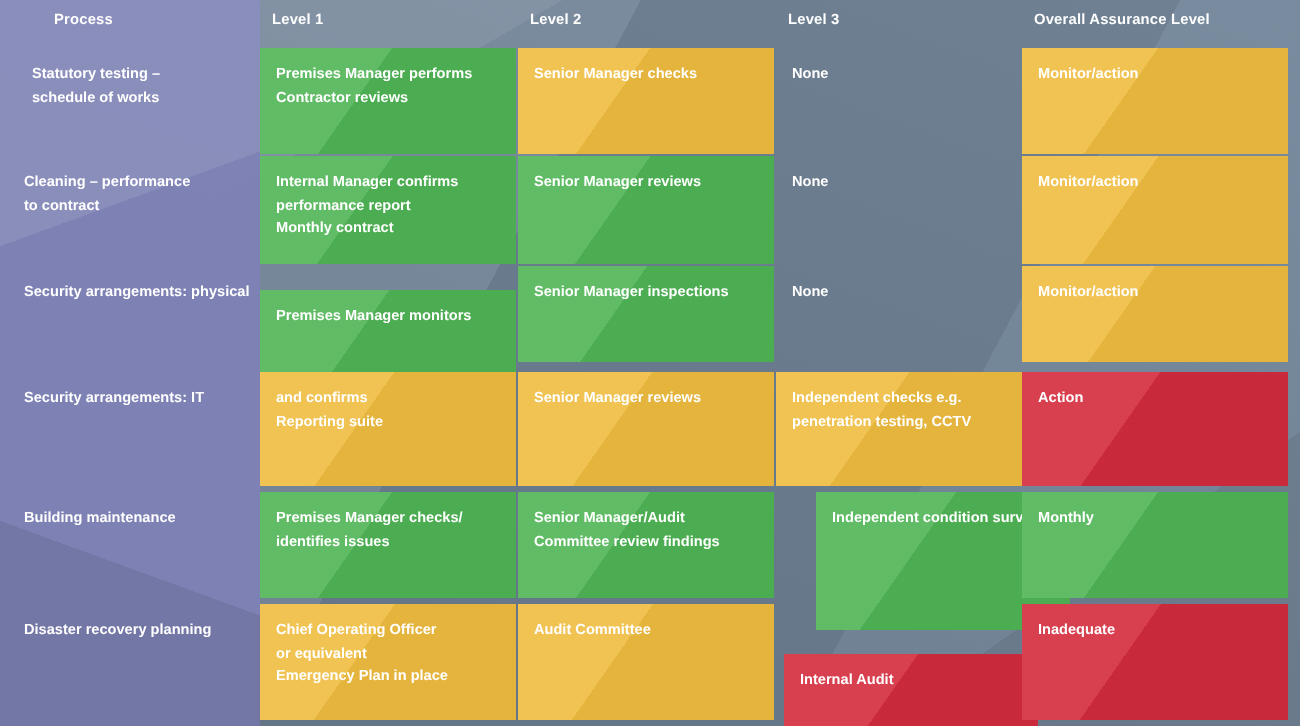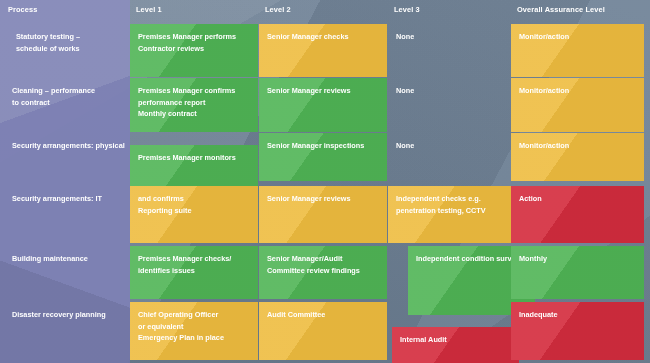--- a/index.html
+++ b/index.html
@@ -71,21 +71,21 @@
 </style>
 </head>
 <body>
 
 <div id="stage">
   <div class="facet f1"></div>
   <div class="facet f2"></div>
   <div class="proc-band"></div>
 
   <div class="hdr">
-      <div class="hcell" style="left: 8px;">Process</div>
+      <div class="hcell" style="left: 27px;">Process</div>
       <div class="hcell" style="left: 136px;">Level 1</div>
       <div class="hcell" style="left: 265px;">Level 2</div>
       <div class="hcell" style="left: 394px;">Level 3</div>
       <div class="hcell" style="left: 517px;">Overall Assurance Level</div>
     </div>
 
   <div id="body-layer">
       <div>
         <div class="cell c-proc" style="left: 0px; top: 24px; width: 130px; height: 53px; padding-left: 16px;">
           <span class="ln">Statutory testing –</span>
@@ -104,21 +104,21 @@
         <div class="cell c-amber" style="left: 511px; top: 24px; width: 133px; height: 53px;">
           <span class="ln">Monitor/action</span>
         </div>
       </div>
       <div>
         <div class="cell c-proc" style="left: 0px; top: 78px; width: 130px; height: 54px;">
           <span class="ln">Cleaning – performance</span>
           <span class="ln">to contract</span>
         </div>
         <div class="cell c-green" style="left: 130px; top: 78px; width: 128px; height: 54px;">
-          <span class="ln">Premises Manager confirms</span>
+          <span class="ln">Internal Manager confirms</span>
           <span class="ln">performance report</span>
           <span class="ln">Monthly contract</span>
         </div>
         <div class="cell c-green" style="left: 259px; top: 78px; width: 128px; height: 54px;">
           <span class="ln">Senior Manager reviews</span>
         </div>
         <div class="cell c-none" style="left: 388px; top: 78px; width: 127px; height: 54px;">
           <span class="ln">None</span>
         </div>
         <div class="cell c-amber" style="left: 511px; top: 78px; width: 133px; height: 54px;">

